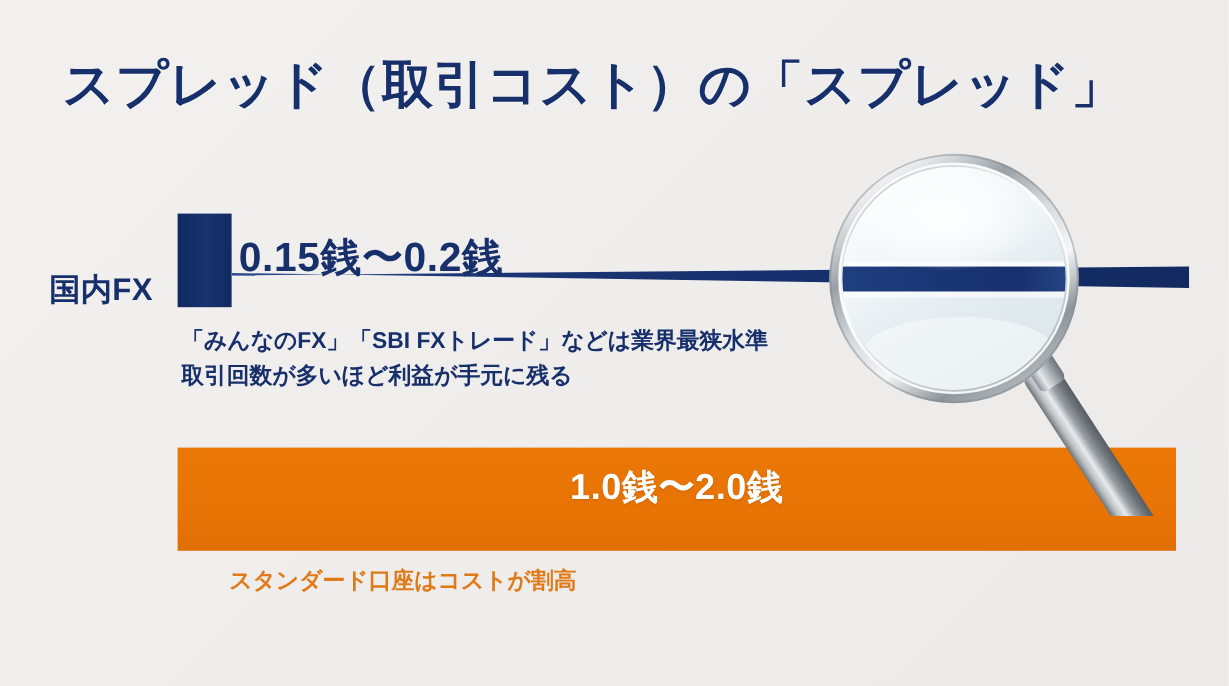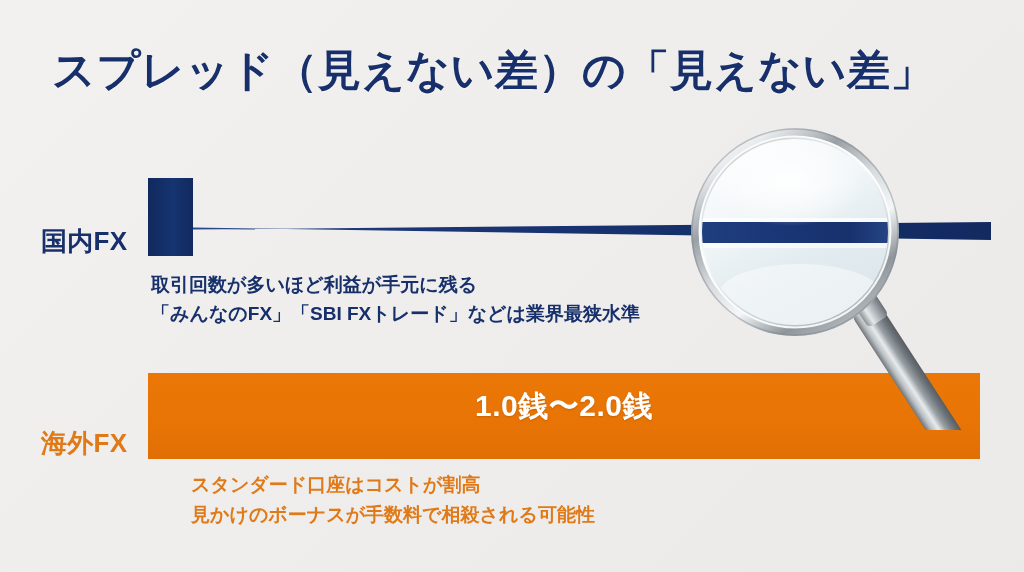--- a/index.html
+++ b/index.html
@@ -146,55 +146,54 @@
     height: 330px;
     pointer-events: none;
   }
   .magnifier svg { display: block; }
 </style>
 </head>
 <body>
 
 <div id="slide">
 
-  <div class="title">スプレッド（見えない差）の「見えない差」</div>
+  <div class="title">スプレッド（取引コスト）の「スプレッド」</div>
 
   <div class="row-label domestic">国内FX</div>
 
   <div class="bar-domestic"></div>
 
   <div class="spread-line-wrap">
     <svg width="798" height="40" viewBox="0 0 798 40" xmlns="http://www.w3.org/2000/svg">
       <defs>
         <linearGradient id="lineGrad" x1="0" y1="0" x2="1" y2="0">
           <stop offset="0%" stop-color="#2b4a8f"></stop>
           <stop offset="25%" stop-color="#1b3674"></stop>
           <stop offset="60%" stop-color="#16306c"></stop>
           <stop offset="100%" stop-color="#122a60"></stop>
         </linearGradient>
       </defs>
       <polygon points="0,21.5 0,23.5 798,16 798,34" fill="url(#lineGrad)"></polygon>
     </svg>
   </div>
 
+  <div class="value-domestic">0.15銭〜0.2銭</div>
 
   <div class="notes-domestic">
+    <div>「みんなのFX」「SBI FXトレード」などは業界最狭水準</div>
     <div>取引回数が多いほど利益が手元に残る</div>
-    <div>「みんなのFX」「SBI FXトレード」などは業界最狭水準</div>
-  </div>
-
-  <div class="row-label overseas">海外FX</div>
+  </div>
+
 
   <div class="bar-overseas"></div>
 
   <div class="value-overseas">1.0銭〜2.0銭</div>
 
   <div class="notes-overseas">
     <div>スタンダード口座はコストが割高</div>
-    <div>見かけのボーナスが手数料で相殺される可能性</div>
   </div>
 
   <div class="magnifier">
     <svg width="384" height="330" viewBox="0 0 384 330" xmlns="http://www.w3.org/2000/svg">
       <defs>
 
         <linearGradient id="rimGrad" x1="0.15" y1="0" x2="0.85" y2="1">
           <stop offset="0%" stop-color="#ffffff"></stop>
           <stop offset="12%" stop-color="#e9ecee"></stop>
           <stop offset="30%" stop-color="#9aa1a6"></stop>

